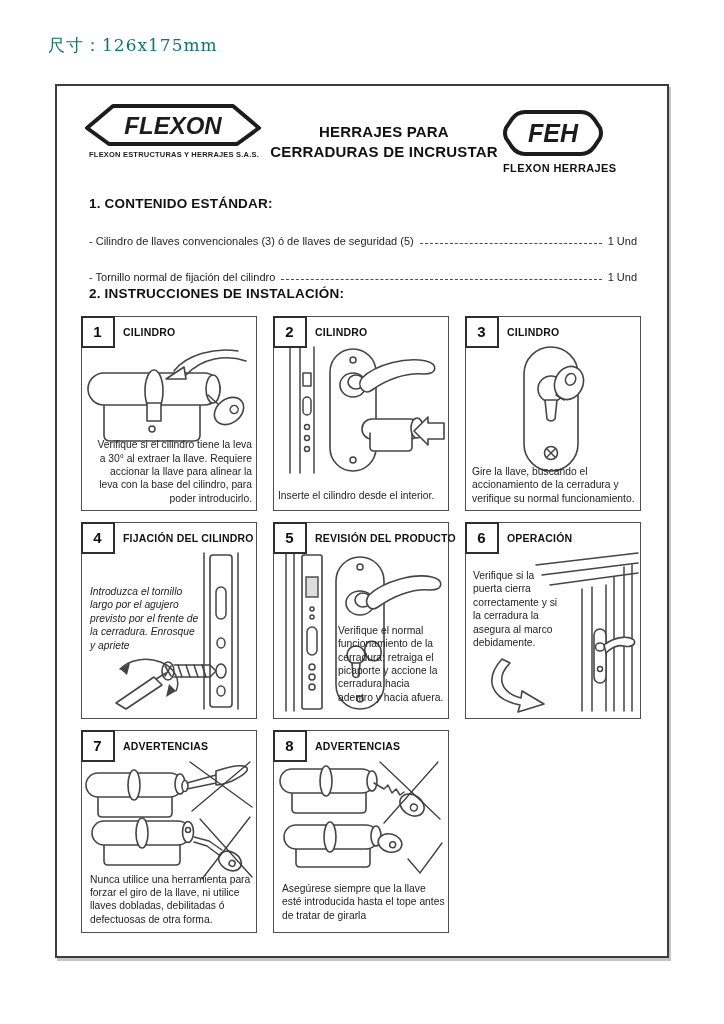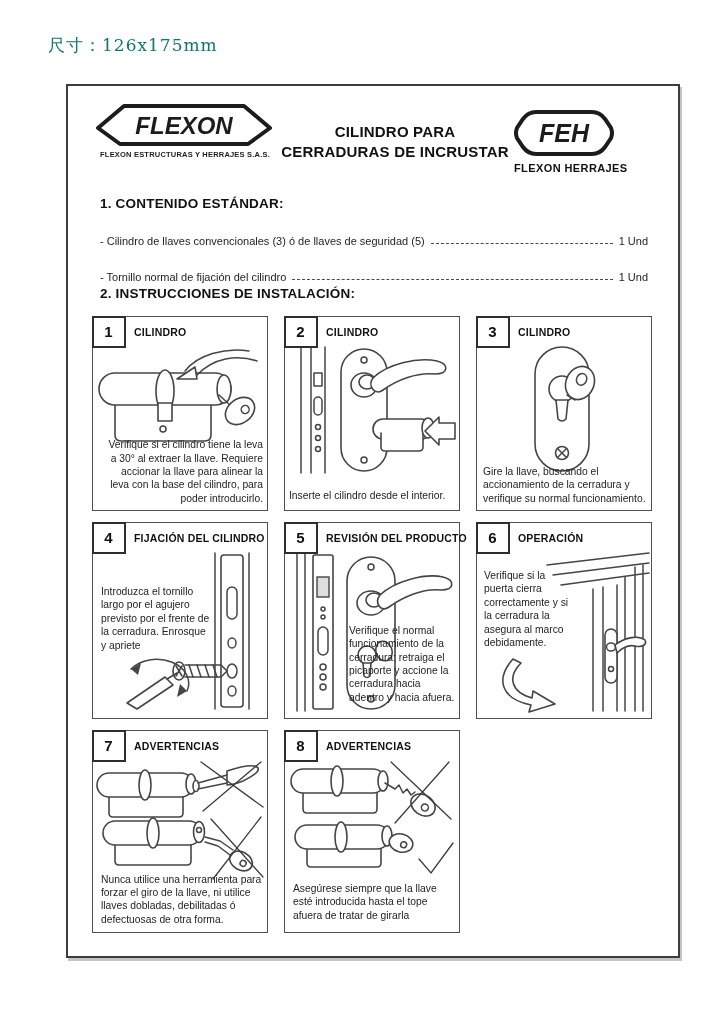--- a/index.html
+++ b/index.html
@@ -5,21 +5,21 @@
   html,body{margin:0;padding:0;}
   body{
     width:724px;height:1024px;position:relative;background:#ffffff;
     font-family:"Liberation Sans", sans-serif;color:#222;overflow:hidden;
   }
   .size-label{
     position:absolute;left:48px;top:34px;
     font-family:"DejaVu Serif", serif;font-size:17px;color:#0f766e;letter-spacing:1px;
   }
   .sheet{
-    position:absolute;left:66px;top:84px;width:610px;height:870px;
+    position:absolute;left:55px;top:84px;width:610px;height:870px;
     border:2px solid #3d3d3d;background:#fff;
     box-shadow:2px 3px 0 rgba(125,125,125,.45);
   }
   
   .header{position:absolute;top:16px;left:26px;right:22px;display:flex;justify-content:space-between;align-items:flex-start;}
   .logo-left{width:182px;text-align:center;}
   .logo-sub{font-size:7.5px;font-weight:bold;letter-spacing:.2px;margin-top:2px;white-space:nowrap;color:#1c1c1c;}
   .doc-title{text-align:center;font-weight:bold;font-size:15px;line-height:1.3;margin-top:20px;letter-spacing:.2px;color:#111;}
   .logo-right{width:142px;text-align:left;padding-top:6px;}
   .logo-sub2{font-size:11px;font-weight:bold;margin-top:4px;letter-spacing:.4px;color:#111;white-space:nowrap;}
@@ -42,21 +42,21 @@
     position:absolute;left:-1.5px;top:-1.5px;width:30px;height:28px;
     border:2px solid #2e2e2e;background:#fff;z-index:2;
     display:flex;align-items:center;justify-content:center;
     font-weight:bold;font-size:15px;color:#111;
   }
   .panel-title{position:absolute;left:41px;top:9px;font-weight:bold;font-size:10.5px;letter-spacing:.2px;white-space:nowrap;color:#111;z-index:2;}
   .caption{position:absolute;font-size:10.3px;line-height:1.3;color:#232323;z-index:2;}
   .p1 .caption{left:8px;right:4px;bottom:5px;text-align:right;}
   .p2 .caption{left:4px;right:4px;bottom:8px;text-align:left;}
   .p3 .caption{left:6px;right:2px;bottom:5px;}
-  .p4 .caption{left:8px;top:62px;width:112px;}
+  .p4 .caption{left:8px;top:62px;width:112px;font-style:italic;}
   .p5 .caption{right:4px;bottom:14px;width:106px;margin-left:33px;}
   .p6 .caption{left:7px;top:46px;width:92px;}
   .p7 .caption{left:8px;right:3px;bottom:6px;}
   .p8 .caption{left:8px;right:3px;bottom:10px;}
   .illus{position:absolute;left:0;z-index:1;}
   svg{display:block;}
   .ln{stroke:#454545;stroke-width:1.5;fill:none;stroke-linecap:round;stroke-linejoin:round;}
   .shp{stroke:#454545;stroke-width:1.6;fill:#fff;stroke-linecap:round;stroke-linejoin:round;}
   .xln{stroke:#3c3c3c;stroke-width:1.3;fill:none;stroke-linecap:round;}
   .fillk{fill:#454545;stroke:none;}
@@ -70,21 +70,21 @@
 
   <div class="header">
     <div class="logo-left">
       <svg width="180" height="46" viewBox="0 0 180 46">
         <polygon points="4,26 30,4 150,4 176,26 154,42 26,42" fill="#fff" stroke="#1c1c1c" stroke-width="4" stroke-linejoin="round"></polygon>
         <text x="90" y="32" text-anchor="middle" font-family="Liberation Sans, sans-serif" font-size="24" font-weight="bold" font-style="italic" fill="#1c1c1c">FLEXON</text>
       </svg>
       <div class="logo-sub">FLEXON ESTRUCTURAS Y HERRAJES S.A.S.</div>
     </div>
     <div class="doc-title">
-      <div>CILINDRO PARA</div>
+      <div>HERRAJES PARA</div>
       <div>CERRADURAS DE INCRUSTAR</div>
     </div>
     <div class="logo-right">
       <svg width="100" height="50" viewBox="0 0 100 50">
         <path d="M22 4 L78 4 Q86 4 91 11 L97 20 Q99 25 97 30 L91 39 Q86 46 78 46 L22 46 Q14 46 9 39 L3 30 Q1 25 3 20 L9 11 Q14 4 22 4 Z" fill="#fff" stroke="#1c1c1c" stroke-width="4"></path>
         <text x="50" y="34" text-anchor="middle" font-family="Liberation Sans, sans-serif" font-size="25" font-weight="bold" font-style="italic" fill="#1c1c1c">FEH</text>
       </svg>
       <div class="logo-sub2">FLEXON HERRAJES</div>
     </div>
   </div>
@@ -298,17 +298,17 @@
         <path class="shp" d="M22 82 L22 102 Q22 106 26 106 L92 106 Q96 106 96 102 L96 82"></path>
         <rect class="shp" x="10" y="64" width="94" height="24" rx="12"></rect>
         <ellipse class="shp" cx="56" cy="76" rx="6" ry="15"></ellipse>
         <ellipse class="shp" cx="102" cy="75" rx="5" ry="10"></ellipse>
         <g transform="rotate(15 116 82)">
             <ellipse class="shp" cx="116" cy="82" rx="12" ry="9"></ellipse>
             <circle class="ln" cx="119" cy="83" r="3"></circle>
           </g>
         <path class="xln" d="M134 98 L146 112 L168 82" stroke-width="1.6"></path>
       </svg>
-      <div class="caption">Asegúrese siempre que la llave esté introducida hasta el tope afuera de tratar de girarla</div>
+      <div class="caption">Asegúrese siempre que la llave esté introducida hasta el tope antes de tratar de girarla</div>
     </div>
 
   </div>
 </div>
 
 </body></html>

